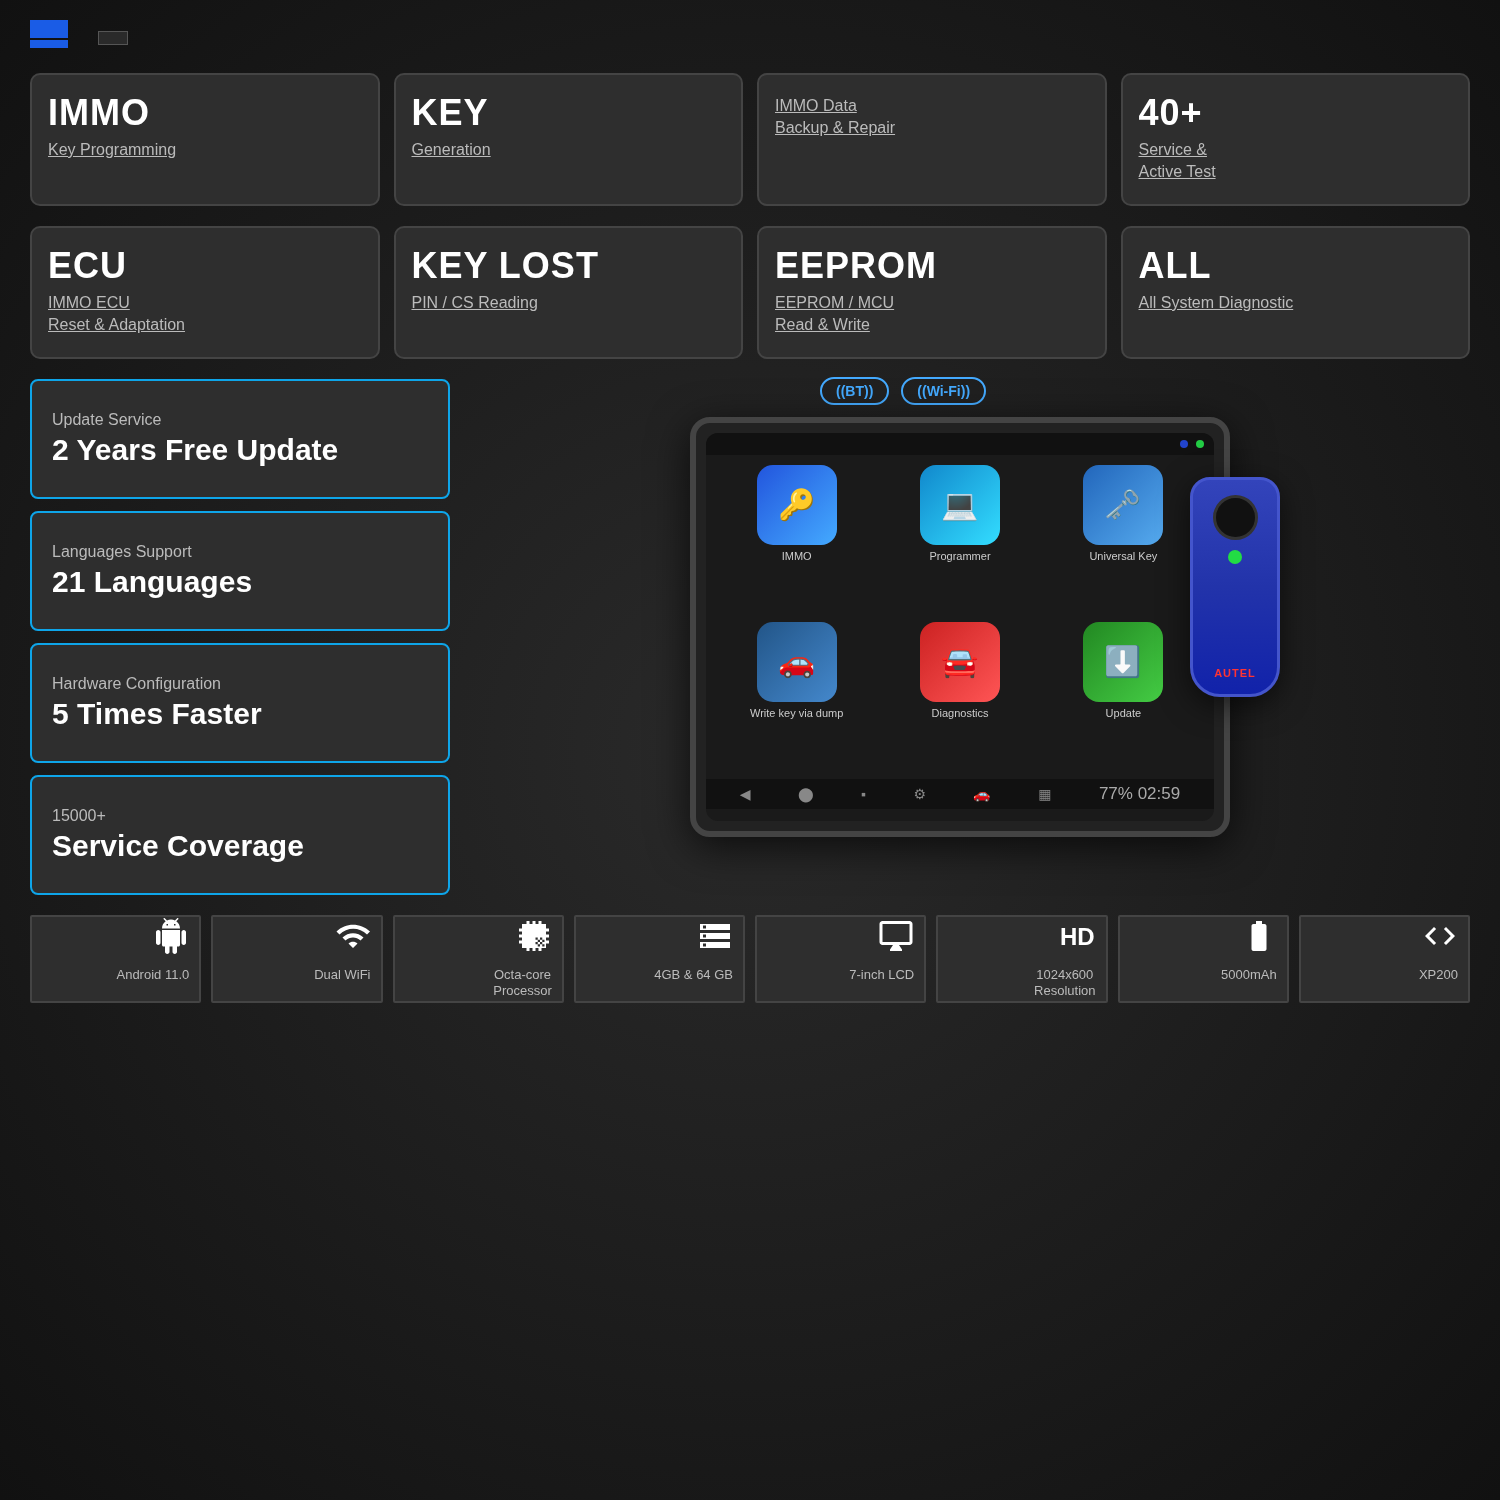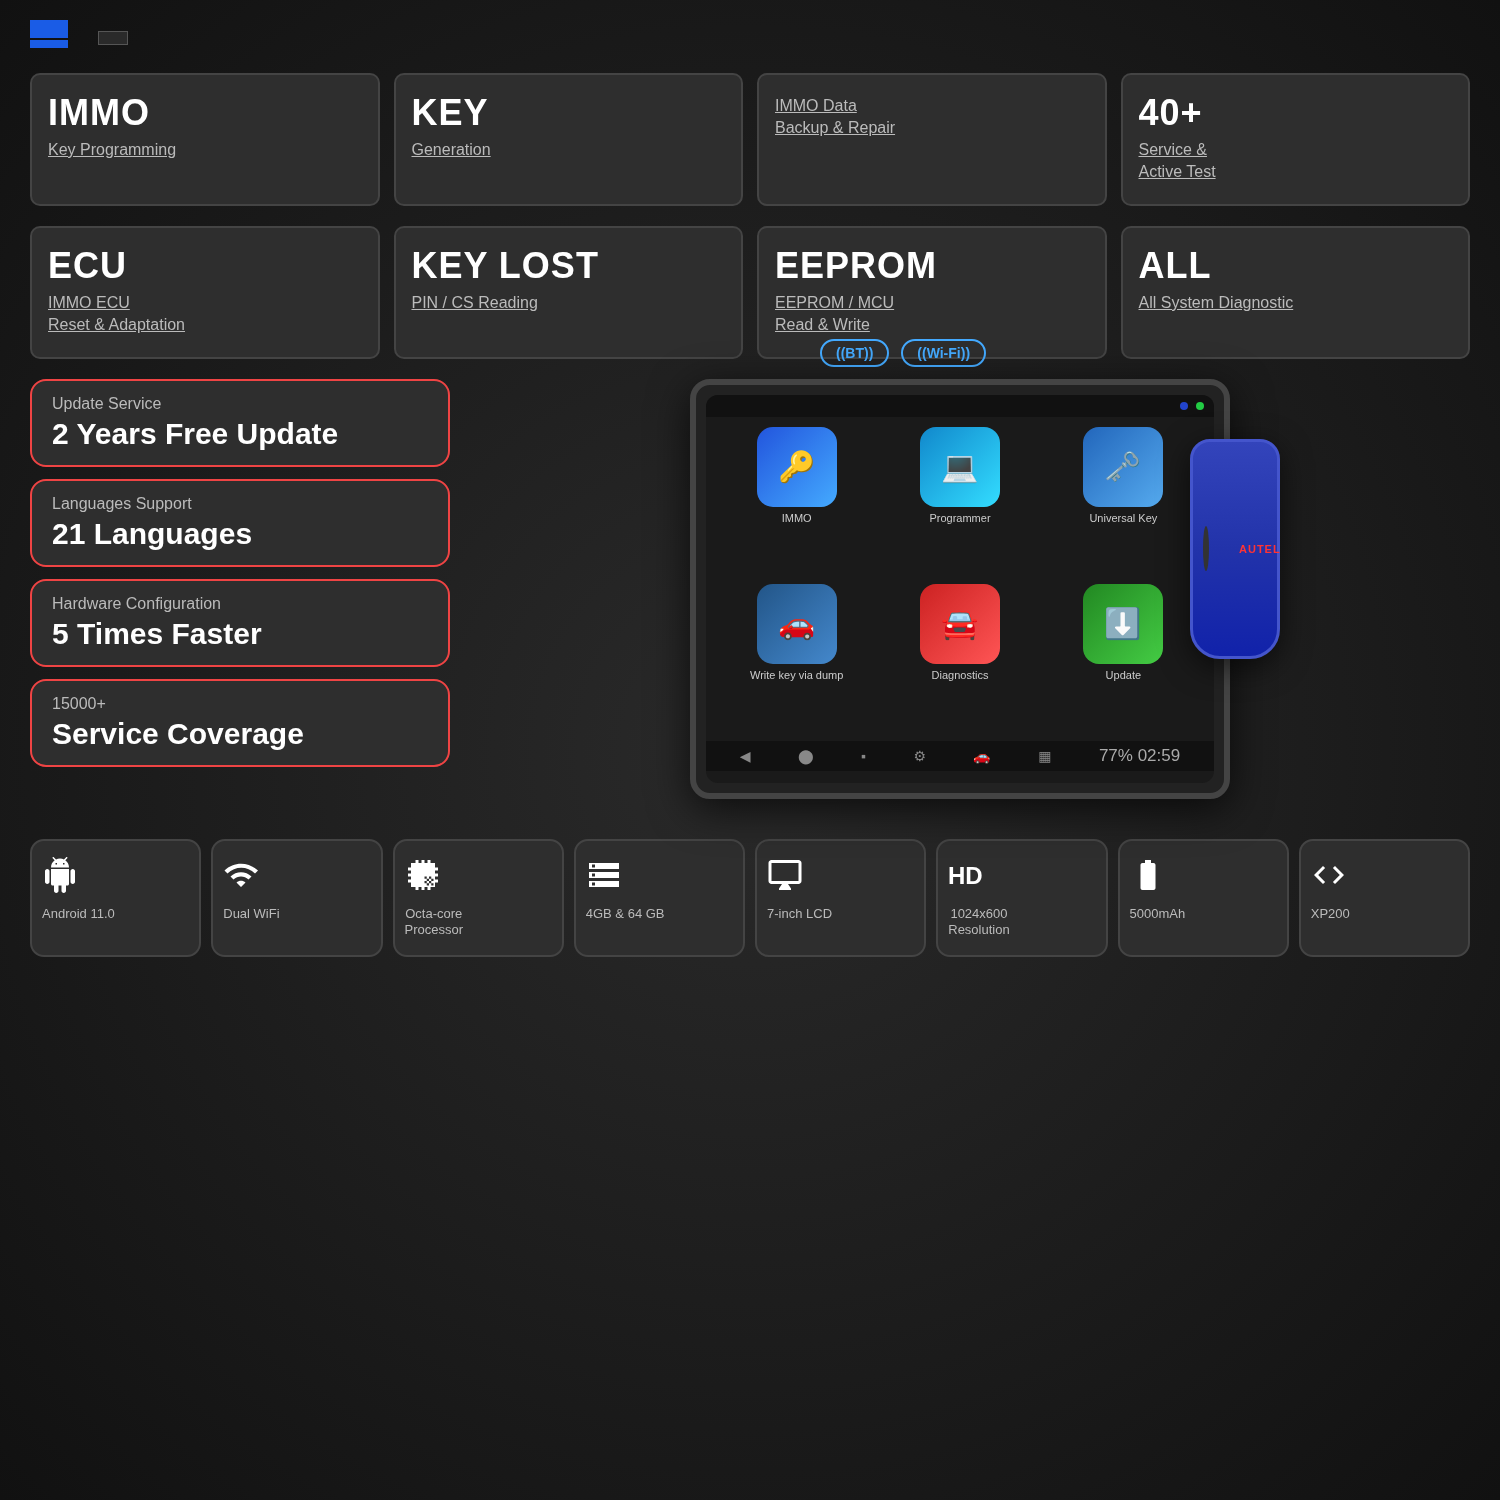--- a/index.html
+++ b/index.html
@@ -131,23 +131,23 @@
     .left-features {
       display: flex;
       flex-direction: column;
       gap: 12px;
       width: 420px;
       flex-shrink: 0;
     }
 
     .feature-row {
       background: #2e2e2e;
-      border: 2px solid #ef4444;
-      border-radius: 16px;
-      padding: 14px 20px;
+      border: 2px solid #0ea5e9;
+      border-radius: 8px;
+      padding: 30px 20px;
     }
 
     .feature-row .row-label {
       font-size: 16px;
       color: #bbb;
       margin-bottom: 4px;
     }
 
     .feature-row .row-value {
       font-size: 30px;
@@ -290,21 +290,21 @@
       position: absolute;
       right: 0;
       top: 60px;
       width: 90px;
       height: 220px;
       background: linear-gradient(180deg, #3344bb 0%, #2233aa 50%, #1122aa 100%);
       border-radius: 20px 20px 30px 30px;
       border: 3px solid #4455cc;
       box-shadow: 0 8px 30px rgba(0,0,0,0.6);
       display: flex;
-      flex-direction: row;
+      flex-direction: column;
       align-items: center;
       padding: 15px 10px;
       gap: 10px;
     }
 
     .fob-circle {
       width: 45px;
       height: 45px;
       border-radius: 50%;
       background: #111;
@@ -348,25 +348,25 @@
     .specs-bar {
       display: flex;
       gap: 10px;
       justify-content: space-between;
       margin-top: 10px;
     }
 
     .spec-item {
       background: #2e2e2e;
       border: 2px solid #444;
-      border-radius: 14px;
-      padding: 16px 10px;
-      display: flex;
-      flex-direction: column;
-      align-items: flex-start;
+      border-radius: 2px;
+      padding: 1px 10px;
+      display: flex;
+      flex-direction: column;
+      align-items: flex-end;
       gap: 6px;
       flex: 1;
     }
 
     .spec-icon {
       font-size: 28px;
       color: #fff;
     }
 
     .spec-label {

